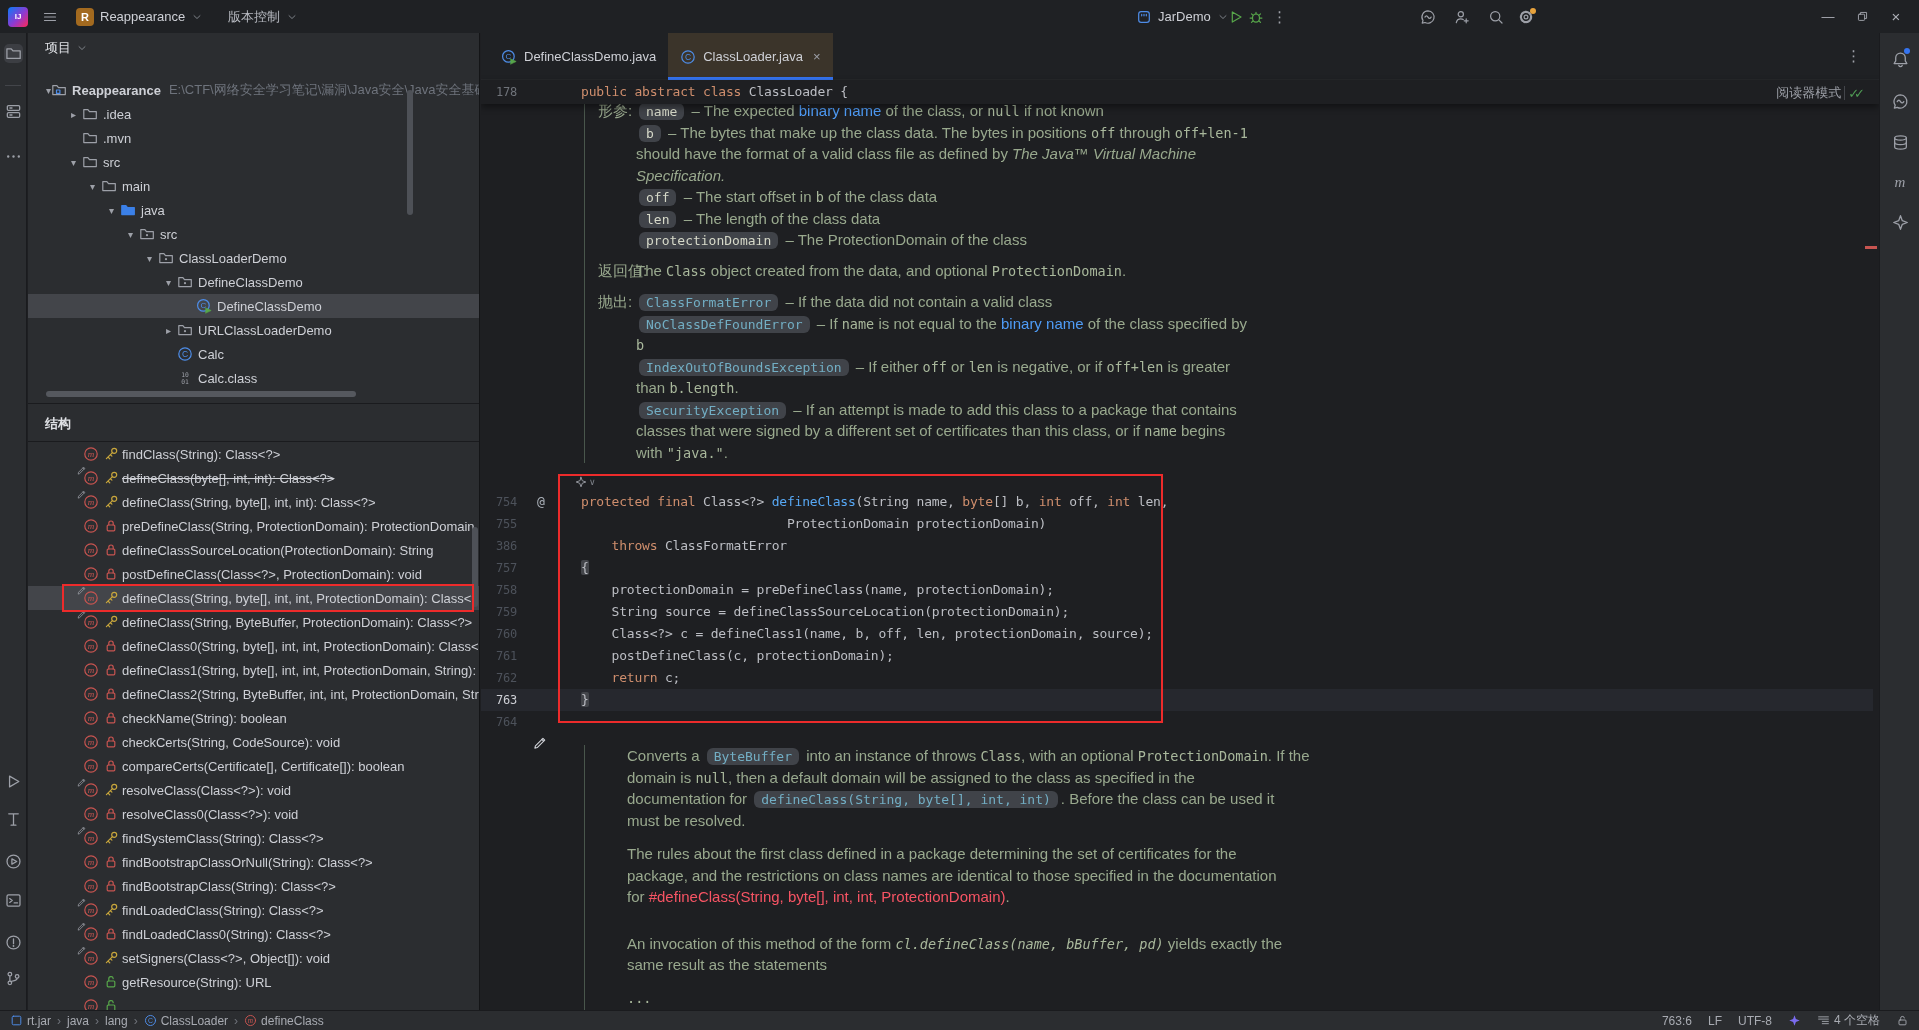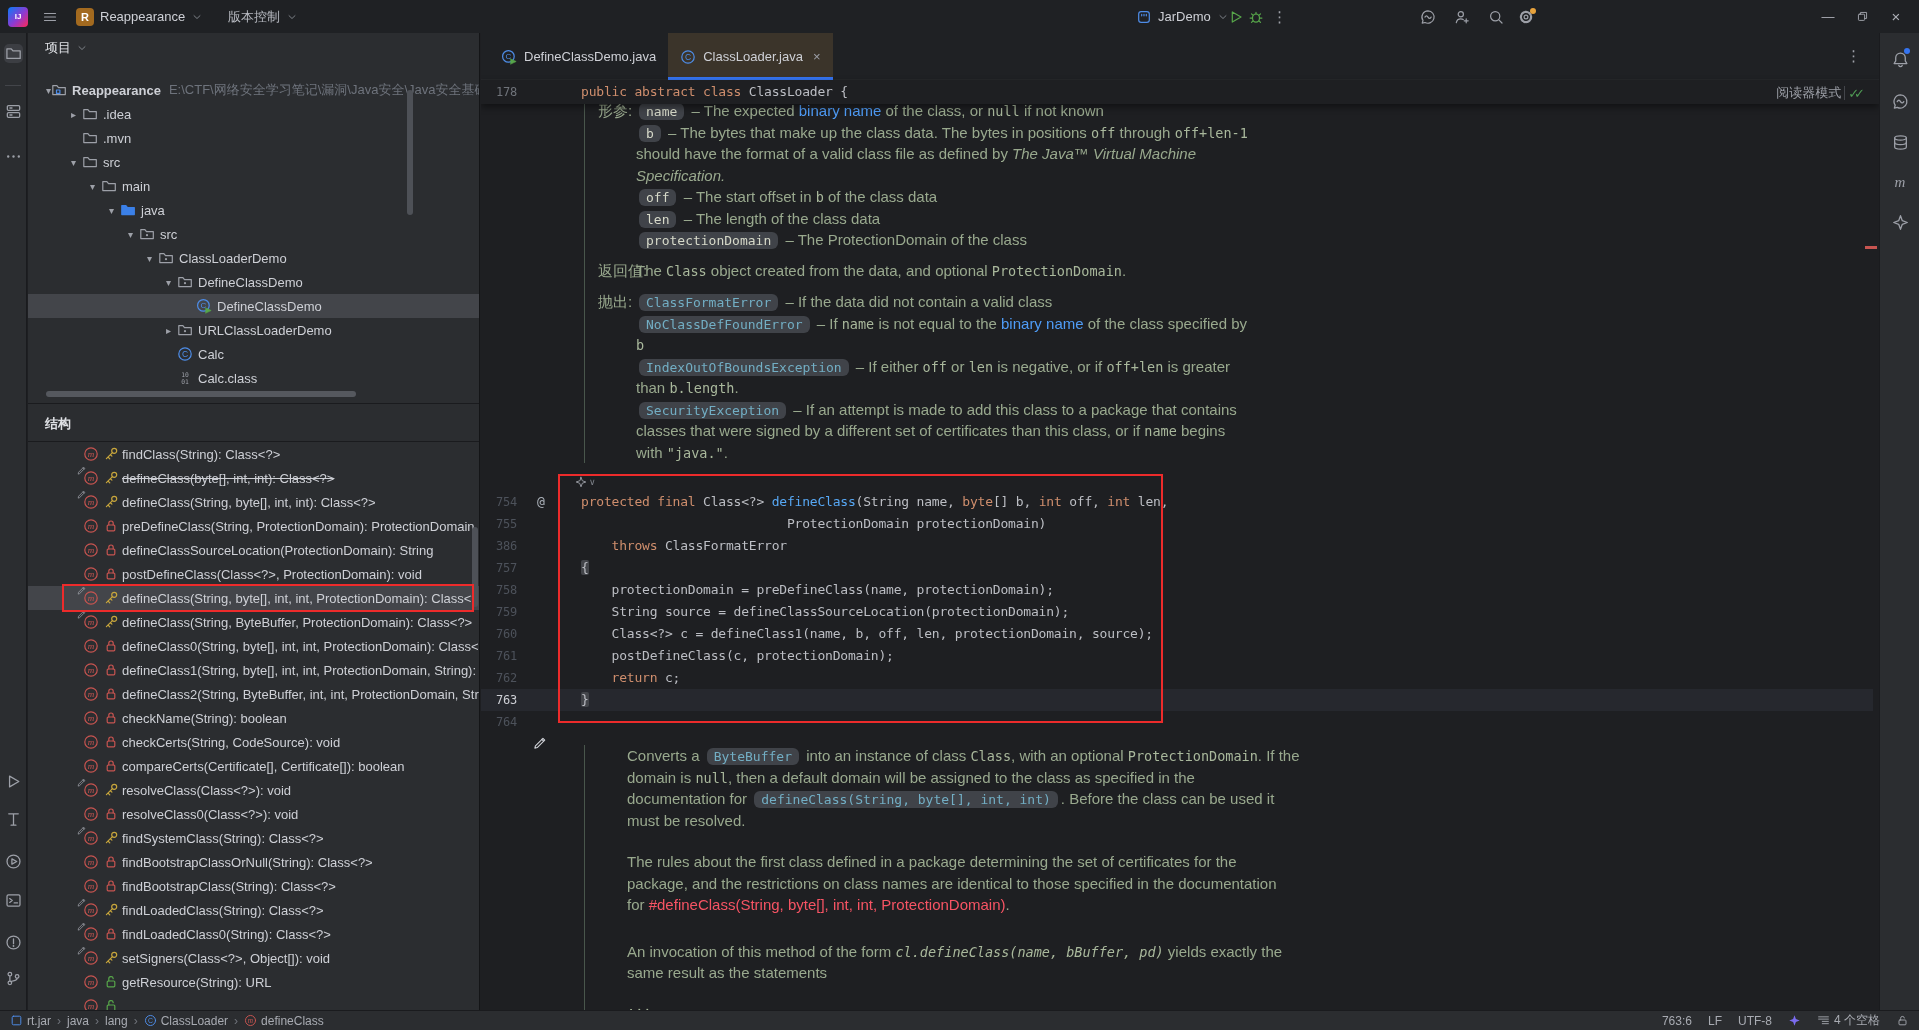--- a/index.html
+++ b/index.html
@@ -902,25 +902,25 @@
         <div class="cline"><span class="lno">757</span><span class="txt"><span class="tk-brc">{</span></span></div>
         <div class="cline"><span class="lno">758</span><span class="txt"><span class="tk-pln">    protectionDomain = preDefineClass(name, protectionDomain);</span></span></div>
         <div class="cline"><span class="lno">759</span><span class="txt"><span class="tk-pln">    String source = defineClassSourceLocation(protectionDomain);</span></span></div>
         <div class="cline"><span class="lno">760</span><span class="txt"><span class="tk-pln">    Class&lt;?&gt; c = defineClass1(name, b, off, len, protectionDomain, source);</span></span></div>
         <div class="cline"><span class="lno">761</span><span class="txt"><span class="tk-pln">    postDefineClass(c, protectionDomain);</span></span></div>
         <div class="cline"><span class="lno">762</span><span class="txt"><span class="tk-pln">    </span><span class="tk-kw">return</span><span class="tk-pln"> c;</span></span></div>
         <div class="cline cur"><span class="lno">763</span><span class="txt"><span class="tk-brc">}</span></span></div>
         <div class="cline"><span class="lno">764</span><span class="txt"></span></div>
       </div>
     <div class="docblock" id="doc2" style="top:712px">
-        <div class="dline"><span class="dbody" style="padding-left: 42px;"><span class="dk-t">Converts a </span><span class="dk-bx">ByteBuffer</span><span class="dk-t"> into an instance of class </span><span class="dk-c">Class</span><span class="dk-t">, with an optional </span><span class="dk-c">ProtectionDomain</span><span class="dk-t">. If the</span></span></div>
+        <div class="dline"><span class="dbody" style="padding-left: 42px;"><span class="dk-t">Converts a </span><span class="dk-bx">ByteBuffer</span><span class="dk-t"> into an instance of throws </span><span class="dk-c">Class</span><span class="dk-t">, with an optional </span><span class="dk-c">ProtectionDomain</span><span class="dk-t">. If the</span></span></div>
         <div class="dline"><span class="dbody" style="padding-left: 42px;"><span class="dk-t">domain is </span><span class="dk-c">null</span><span class="dk-t">, then a default domain will be assigned to the class as specified in the</span></span></div>
         <div class="dline"><span class="dbody" style="padding-left: 42px;"><span class="dk-t">documentation for </span><span class="dk-bm">defineClass(String, byte[], int, int)</span><span class="dk-t">. Before the class can be used it</span></span></div>
         <div class="dline"><span class="dbody" style="padding-left: 42px;"><span class="dk-t">must be resolved.</span></span></div>
-        <div class="dline" style="margin-top: 20px;"><span class="dbody" style="padding-left: 42px;"><span class="dk-t">The rules about the first class defined in a package determining the set of certificates for the</span></span></div>
+        <div class="dline" style="margin-top: 12px;"><span class="dbody" style="padding-left: 42px;"><span class="dk-t">The rules about the first class defined in a package determining the set of certificates for the</span></span></div>
         <div class="dline"><span class="dbody" style="padding-left: 42px;"><span class="dk-t">package, and the restrictions on class names are identical to those specified in the documentation</span></span></div>
         <div class="dline"><span class="dbody" style="padding-left: 42px;"><span class="dk-t">for </span><span class="dk-r">#defineClass(String, byte[], int, int, ProtectionDomain)</span><span class="dk-t">.</span></span></div>
         <div class="dline" style="margin-top: 25px;"><span class="dbody" style="padding-left: 42px;"><span class="dk-t">An invocation of this method of the form </span><span class="dk-ci">cl.defineClass(name, bBuffer, pd)</span><span class="dk-t"> yields exactly the</span></span></div>
         <div class="dline"><span class="dbody" style="padding-left: 42px;"><span class="dk-t">same result as the statements</span></span></div>
         <div class="dline" style="margin-top: 11px;"><span class="dbody" style="padding-left: 42px;"><span class="dk-c">...</span></span></div>
         <div class="dline"><span class="dbody" style="padding-left: 42px;"><span class="dk-c">byte[] temp = new byte[bBuffer.</span><span class="dk-rc">java.nio.ByteBuffer#remaining remaining()</span><span class="dk-c">];</span></span></div>
       </div>
 
     <div class="redbox"></div>
     <div class="inlay">

